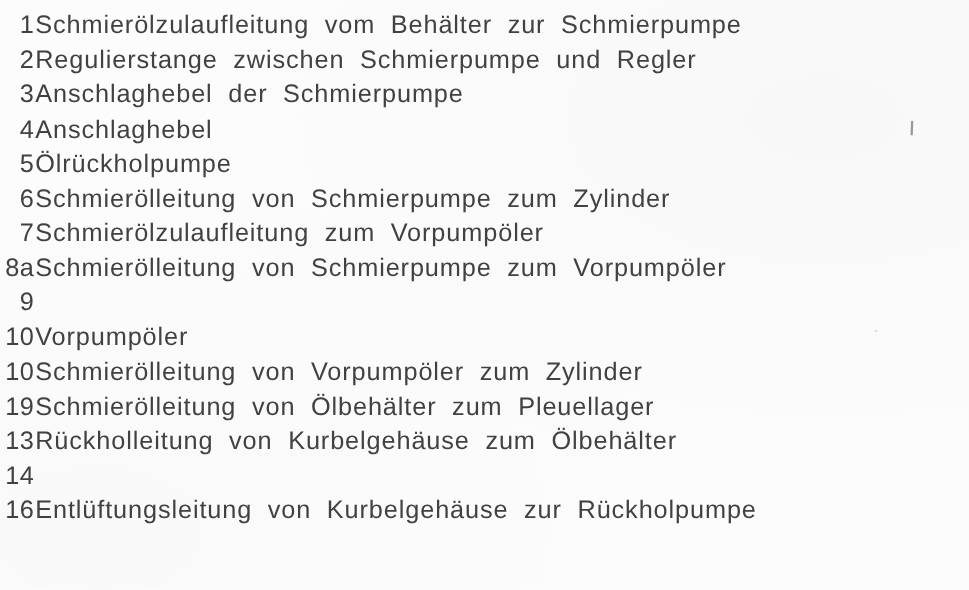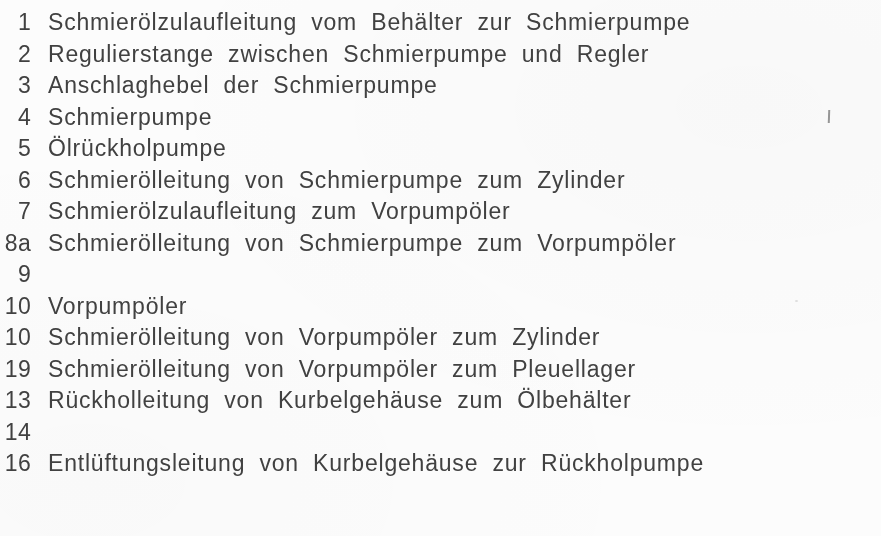--- a/index.html
+++ b/index.html
@@ -41,21 +41,21 @@
     white-space: nowrap;
   }
   .item-number {
     flex: 0 0 31px;
     width: 31px;
     text-align: right;
     letter-spacing: 0.3px;
     word-spacing: 0;
   }
   .item-label {
-    margin-left: 17px;
+    margin-left: 1px;
   }
   .scan-artifact-tick {
     position: absolute;
     left: 828px;
     top: 110px;
     width: 2px;
     height: 13px;
     background: rgba(70,70,70,0.55);
     transform: rotate(2deg);
   }
@@ -83,21 +83,21 @@
     <div class="legend-row">
       <span class="item-number">2</span>
       <span class="item-label">Regulierstange zwischen Schmierpumpe und Regler</span>
     </div>
     <div class="legend-row">
       <span class="item-number">3</span>
       <span class="item-label">Anschlaghebel der Schmierpumpe</span>
     </div>
     <div class="legend-row">
       <span class="item-number">4</span>
-      <span class="item-label">Schmierpumpe</span>
+      <span class="item-label">Anschlaghebel</span>
     </div>
     <div class="legend-row">
       <span class="item-number">5</span>
       <span class="item-label">Ölrückholpumpe</span>
     </div>
     <div class="legend-row">
       <span class="item-number">6</span>
       <span class="item-label">Schmierölleitung von Schmierpumpe zum Zylinder</span>
     </div>
     <div class="legend-row">
@@ -114,21 +114,21 @@
     <div class="legend-row">
       <span class="item-number">10</span>
       <span class="item-label">Vorpumpöler</span>
     </div>
     <div class="legend-row">
       <span class="item-number">10</span>
       <span class="item-label">Schmierölleitung von Vorpumpöler zum Zylinder</span>
     </div>
     <div class="legend-row">
       <span class="item-number">19</span>
-      <span class="item-label">Schmierölleitung von Vorpumpöler zum Pleuellager</span>
+      <span class="item-label">Schmierölleitung von Ölbehälter zum Pleuellager</span>
     </div>
     <div class="legend-row">
       <span class="item-number">13</span>
       <span class="item-label">Rückholleitung von Kurbelgehäuse zum Ölbehälter</span>
     </div>
     <div class="legend-row">
       <span class="item-number">14</span>
     </div>
     <div class="legend-row">
       <span class="item-number">16</span>

